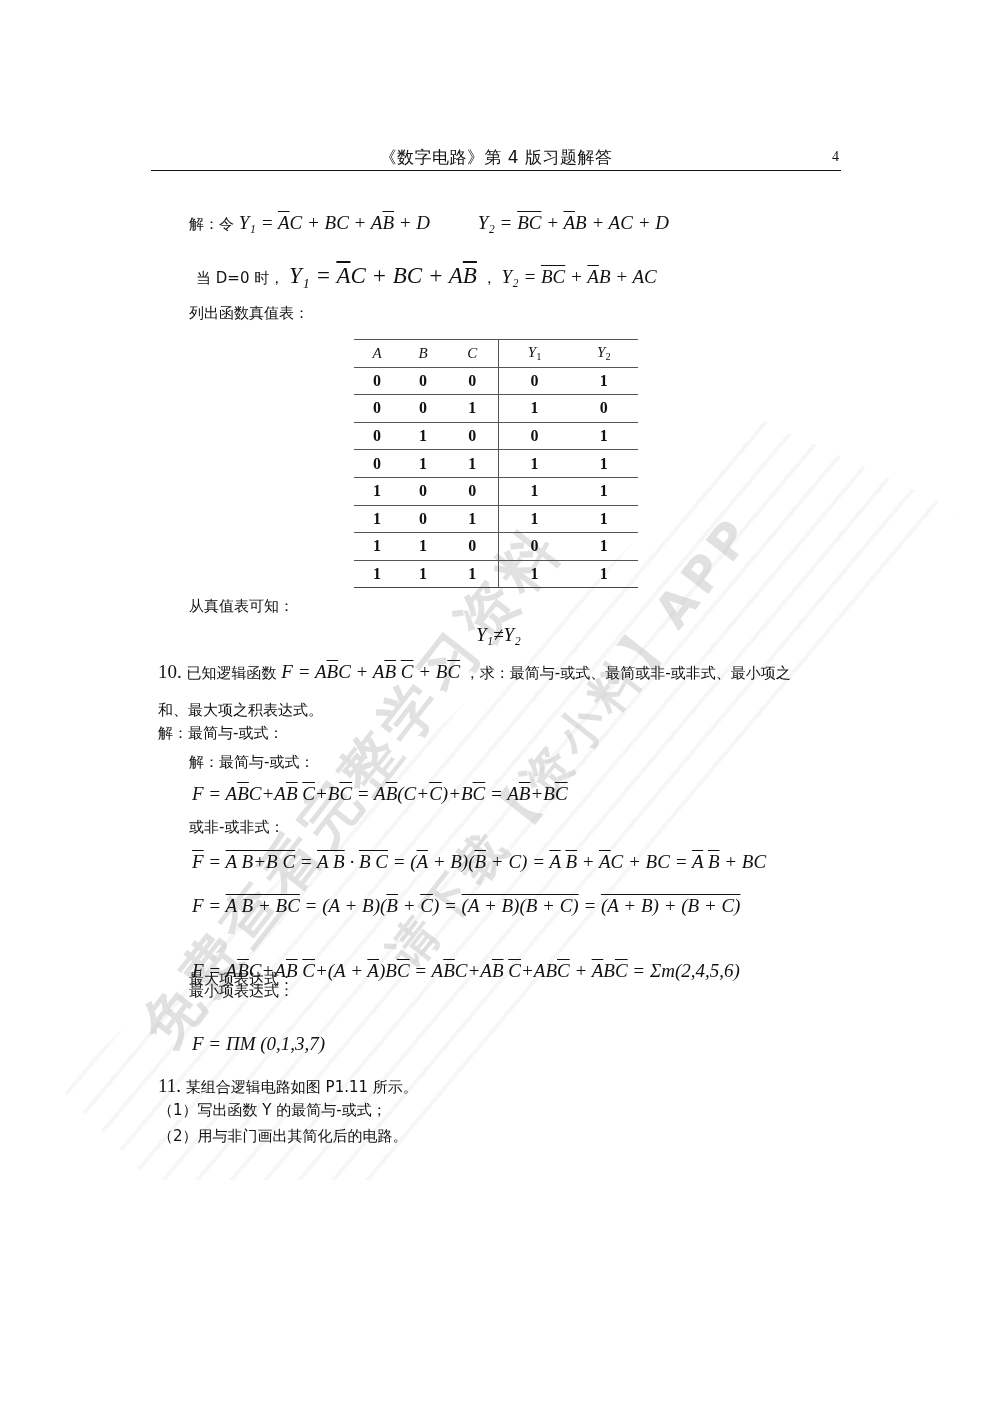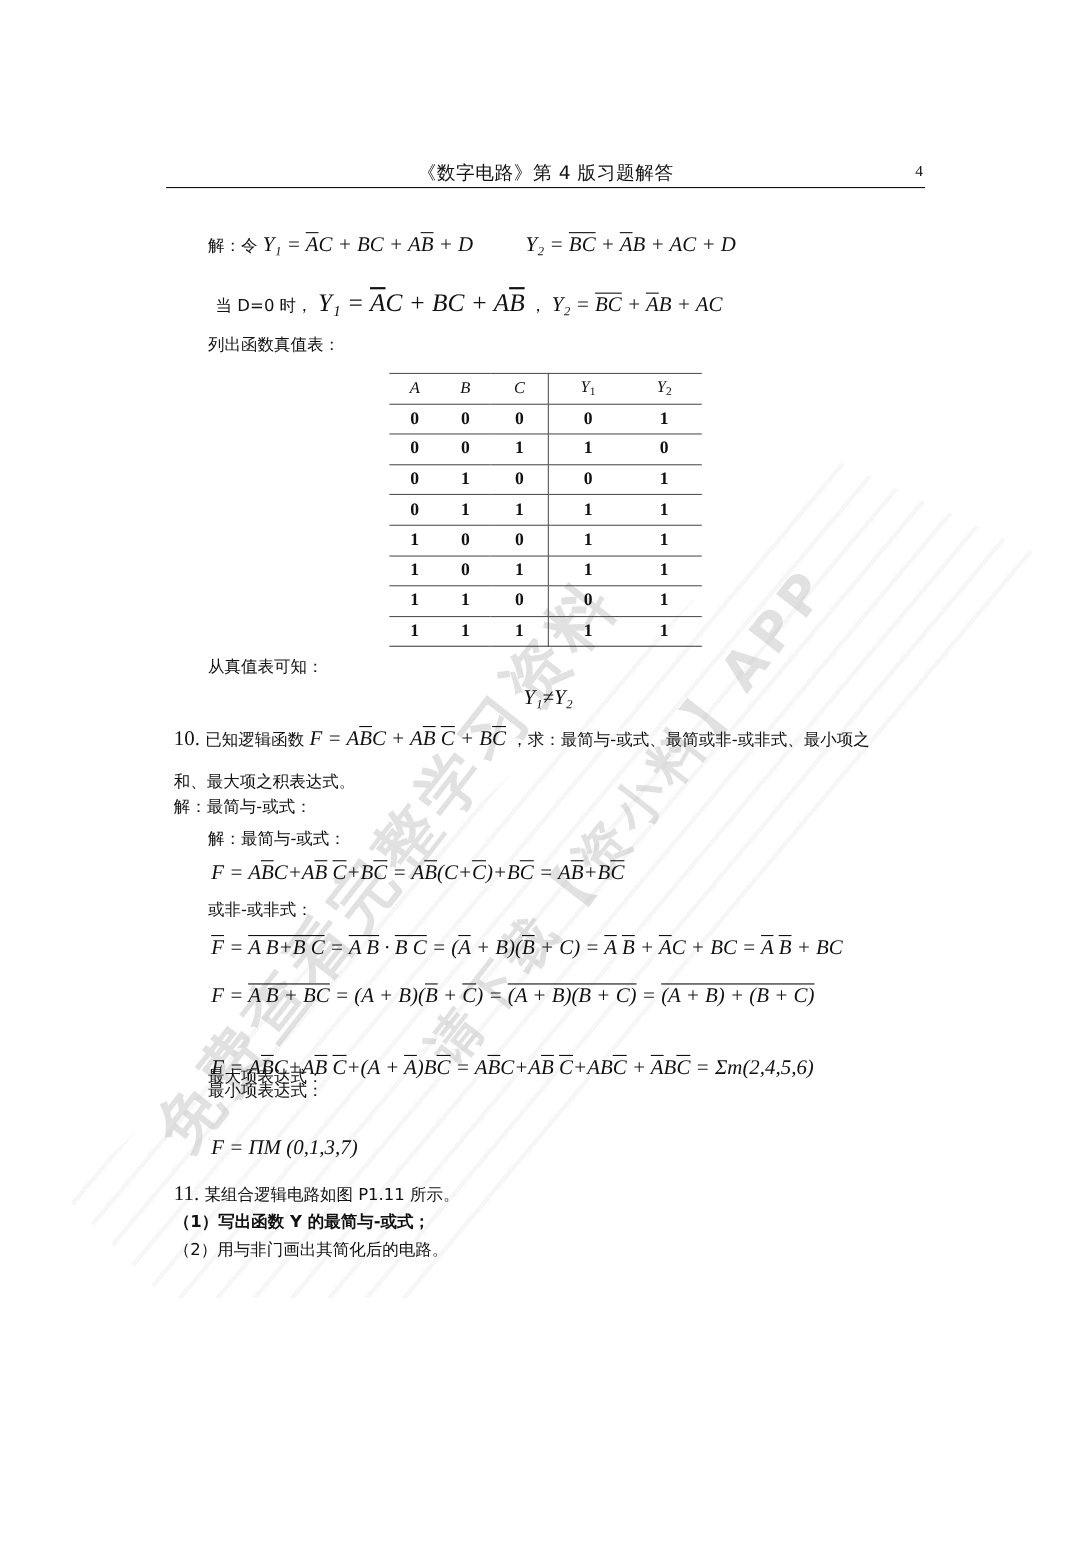--- a/index.html
+++ b/index.html
@@ -166,15 +166,15 @@
   <div class="line cn" style="left:189px; top:982px;">最小项表达式：</div>
   <div class="line m med" style="left:192px; top:960px;"><span>F = A</span><span class="ol">B</span><span>C+A</span><span class="ol">B</span><span> </span><span class="ol">C</span><span>+(A + </span><span class="ol">A</span><span>)B</span><span class="ol">C</span><span> = A</span><span class="ol">B</span><span>C+A</span><span class="ol">B</span><span> </span><span class="ol">C</span><span>+AB</span><span class="ol">C</span><span> + </span><span class="ol">A</span><span>B</span><span class="ol">C</span><span> = Σm(2,4,5,6)</span></div>
 
   <div class="line cn" style="left:189px; top:950px;margin-top:20px;">最大项表达式：</div>
   <div class="line m med" style="left:192px; top:1033px;"><span>F = ΠM (0,1,3,7)</span></div>
 
   <div class="line" style="left:158px; top:1075px;">
     <span class="m up sm">11.</span>
     <span class="cn">某组合逻辑电路如图 P1.11 所示。</span>
   </div>
-  <div class="line cn" style="left:158px; top:1101px;font-weight:bold;">（1）写出函数 Y 的最简与-或式；</div>
+  <div class="line cn" style="left:158px; top:1101px;">（1）写出函数 Y 的最简与-或式；</div>
   <div class="line cn" style="left:158px; top:1127px;text-align:right;">（2）用与非门画出其简化后的电路。</div>
 </div>
 
 </body></html>

